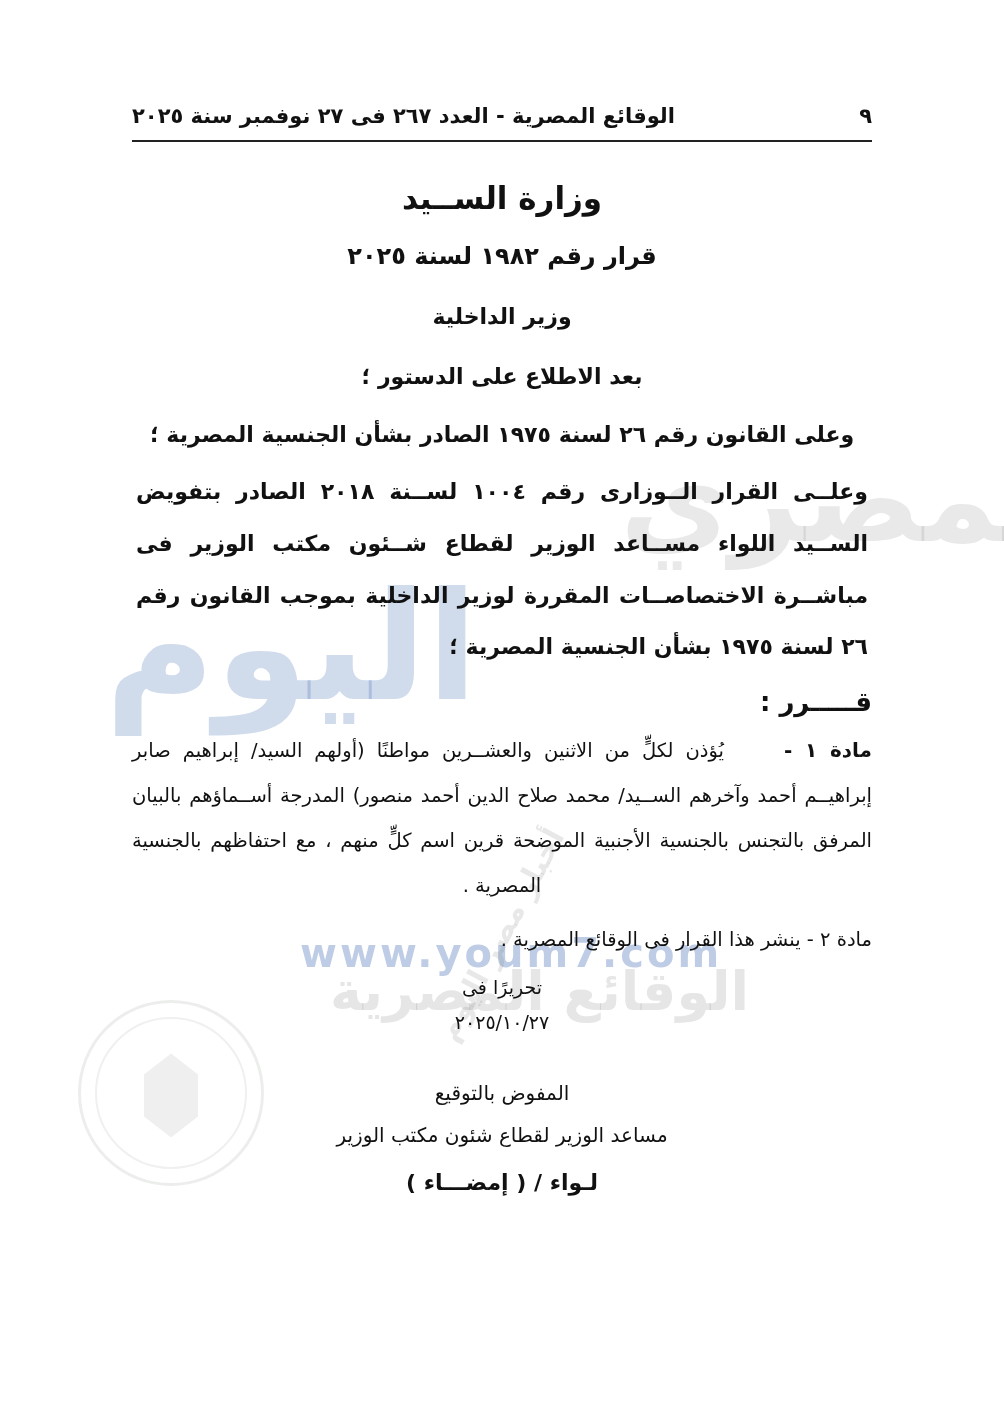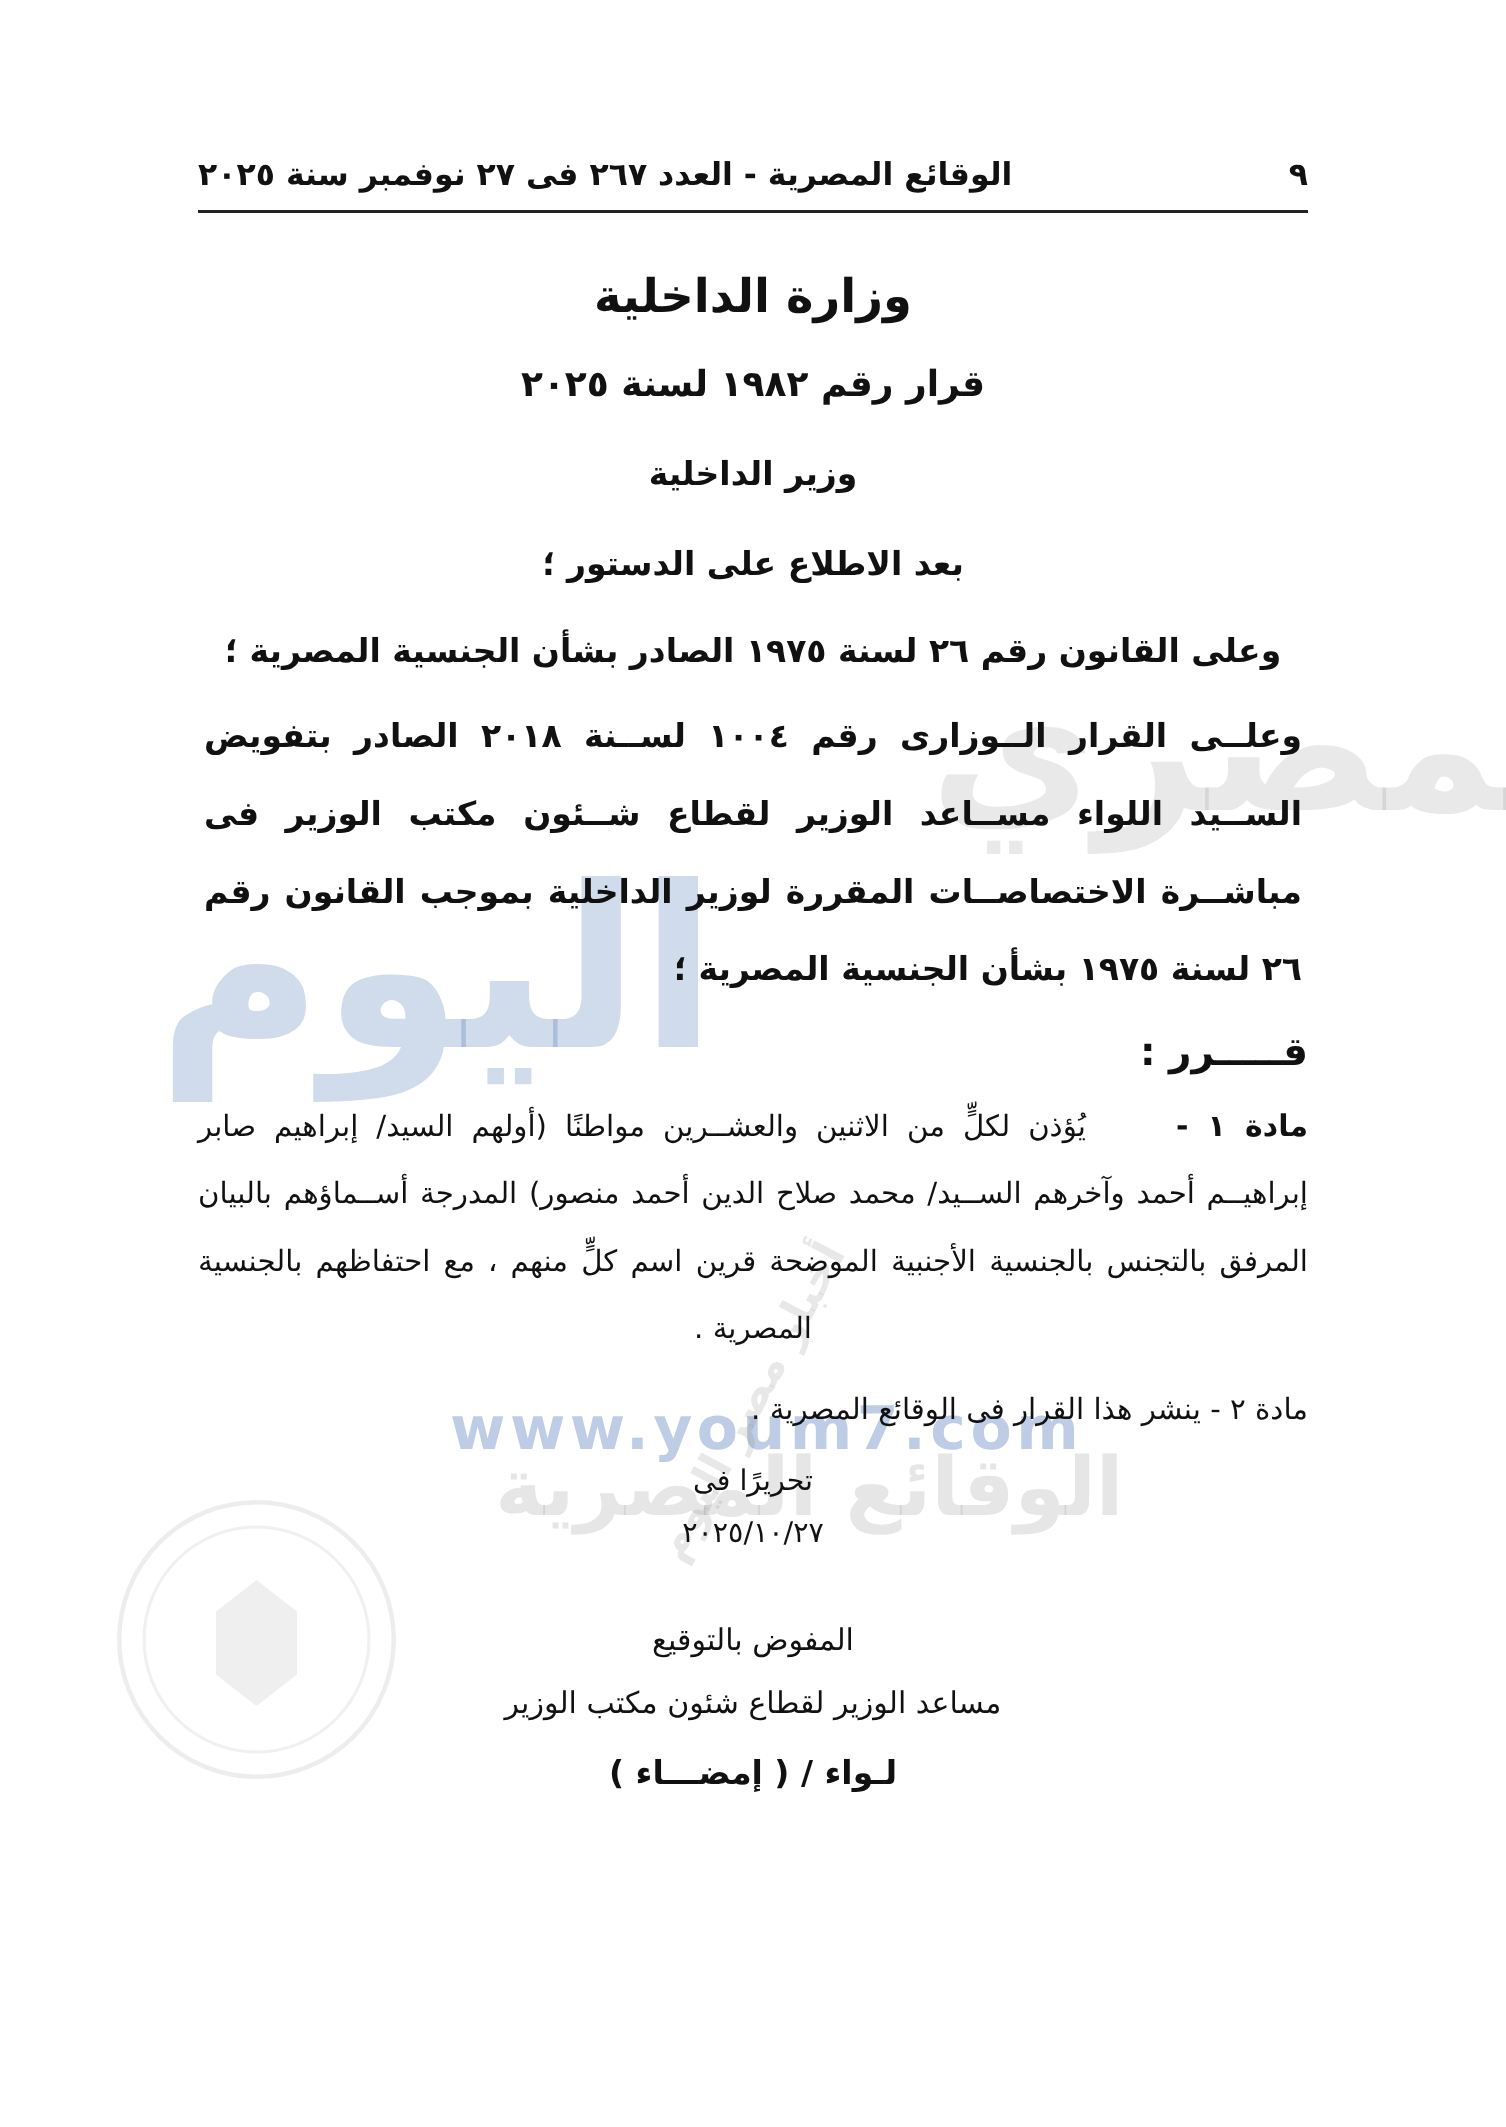--- a/index.html
+++ b/index.html
@@ -227,21 +227,21 @@
 <div class="page">
 
   <div class="header-row">
     <div class="header-title">الوقائع المصرية - العدد ٢٦٧ فى ٢٧ نوفمبر سنة ٢٠٢٥</div>
     <div class="header-page-no">٩</div>
   </div>
   <div class="header-rule"></div>
 
   <div class="body-block">
 
-    <div class="ministry">وزارة الداخلية</div>
+    <div class="ministry">وزارة الســيد</div>
 
     <div class="decree-no">قرار رقم ١٩٨٢ لسنة ٢٠٢٥</div>
 
     <div class="minister-line">وزير الداخلية</div>
 
     <div class="preamble">
       <p>بعد الاطلاع على الدستور ؛</p>
       <p>وعلى القانون رقم ٢٦ لسنة ١٩٧٥ الصادر بشأن الجنسية المصرية ؛</p>
       <p class="justified">وعلــى القرار الــوزارى رقم ١٠٠٤ لســنة ٢٠١٨ الصادر بتفويض الســيد اللواء مســاعد الوزير لقطاع شــئون مكتب الوزير فى مباشــرة الاختصاصــات المقررة لوزير الداخلية بموجب القانون رقم ٢٦ لسنة ١٩٧٥ بشأن الجنسية المصرية ؛</p>
     </div>

